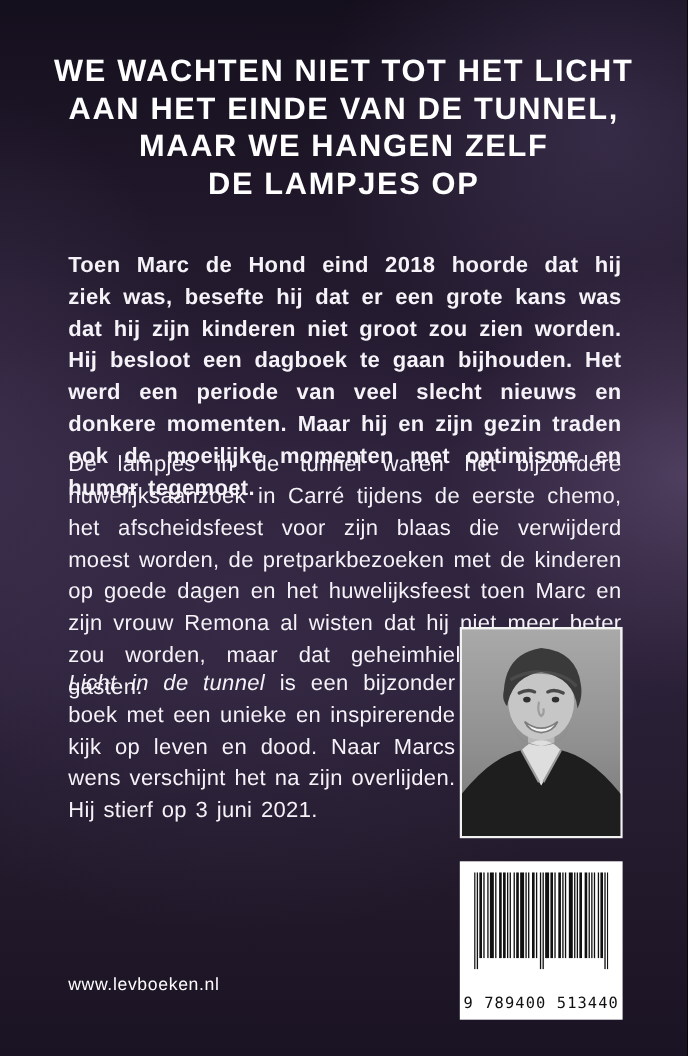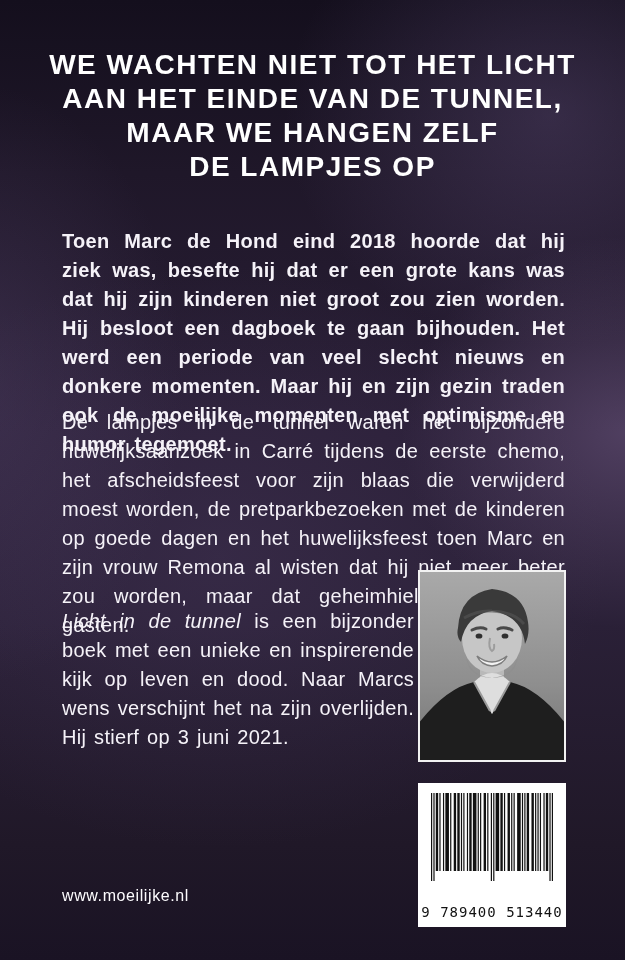--- a/index.html
+++ b/index.html
@@ -127,15 +127,15 @@
           <rect x="106.45" y="0" width="1.20" height="78" fill="#111"></rect>
           <rect x="108.84" y="0" width="1.20" height="78" fill="#111"></rect>
           <rect x="112.43" y="0" width="1.20" height="78" fill="#111"></rect>
           <rect x="114.82" y="0" width="2.39" height="78" fill="#111"></rect>
           <rect x="118.41" y="0" width="1.20" height="88" fill="#111"></rect>
           <rect x="120.80" y="0" width="1.20" height="88" fill="#111"></rect>
         </svg></div>
     <div class="num">9 789400 513440</div>
   </div>
 
-  <div class="website">www.moeilijke.nl</div>
+  <div class="website">www.levboeken.nl</div>
 
 </div>
 
 </body></html>

